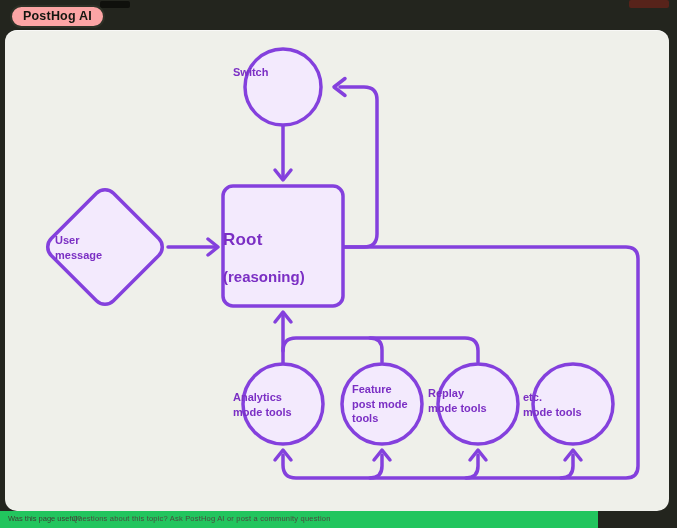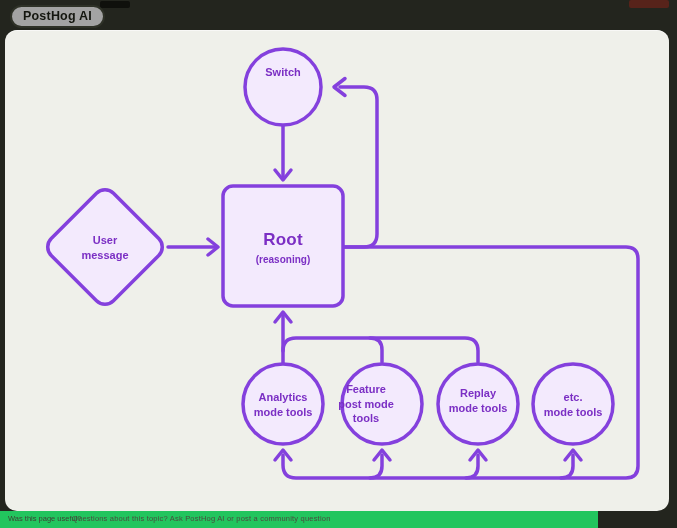--- a/index.html
+++ b/index.html
@@ -11,40 +11,40 @@
   .artifact-top-left{
     position:absolute;left:100px;top:1px;width:30px;height:7px;
     background:#0f100c;border-radius:2px;
   }
   .artifact-top-right{
     position:absolute;right:8px;top:0;width:40px;height:8px;
     background:#57231a;border-radius:2px;
   }
   .chip{
     position:absolute;left:10px;top:5px;z-index:4;
-    background:#a3a3a3;color:#14160f;
+    background:#fca5a5;color:#14160f;
     border:2px solid #2e3127;border-radius:13px;
     padding:2px 11px 3px 11px;
     font-size:12.5px;font-weight:700;letter-spacing:.2px;
     cursor:default;
   }
   .canvas{
     position:absolute;left:5px;top:30px;width:664px;height:481px;
     background:#eff0ea;border-radius:12px;
     box-shadow:inset 0 1px 0 rgba(255,255,255,.55);
   }
   .diagram-svg{position:absolute;left:0;top:0;z-index:2;}
   .label{
-    position:absolute;z-index:3;text-align:center;
+    position:absolute;z-index:3;
     color:#7b2fc4;font-weight:700;font-size:11px;line-height:14.5px;
     pointer-events:none;
   }
   .label .ln{display:block;}
   .root-title{font-size:17px;line-height:20px;letter-spacing:.2px;}
-  .root-subtitle{font-size:10px;line-height:14px;margin-top:3px;}
+  .root-subtitle{font-size:15px;line-height:14px;margin-top:20px;}
   .footer-bar{
     position:absolute;left:0;bottom:0;width:598px;height:17px;
     background:#22c55e;z-index:1;
   }
   .footer-link{
     position:absolute;left:72px;top:3px;
     font-size:7.5px;color:#4a4c3e;letter-spacing:.2px;
     white-space:nowrap;cursor:pointer;
   }
   .footer-fragment{
@@ -113,21 +113,21 @@
   <div class="label" style="left:223px;top:230px;width:120px;">
     <span class="ln root-title">Root</span>
     <span class="ln root-subtitle">(reasoning)</span>
   </div>
 
   <div class="label" style="left:233px;top:390px;width:100px;">
     <span class="ln">Analytics</span>
     <span class="ln">mode tools</span>
   </div>
 
-  <div class="label" style="left:316px;top:382px;width:100px;">
+  <div class="label" style="left:352px;top:382px;width:100px;">
     <span class="ln">Feature</span>
     <span class="ln">post mode</span>
     <span class="ln">tools</span>
   </div>
 
   <div class="label" style="left:428px;top:386px;width:100px;">
     <span class="ln">Replay</span>
     <span class="ln">mode tools</span>
   </div>
 

